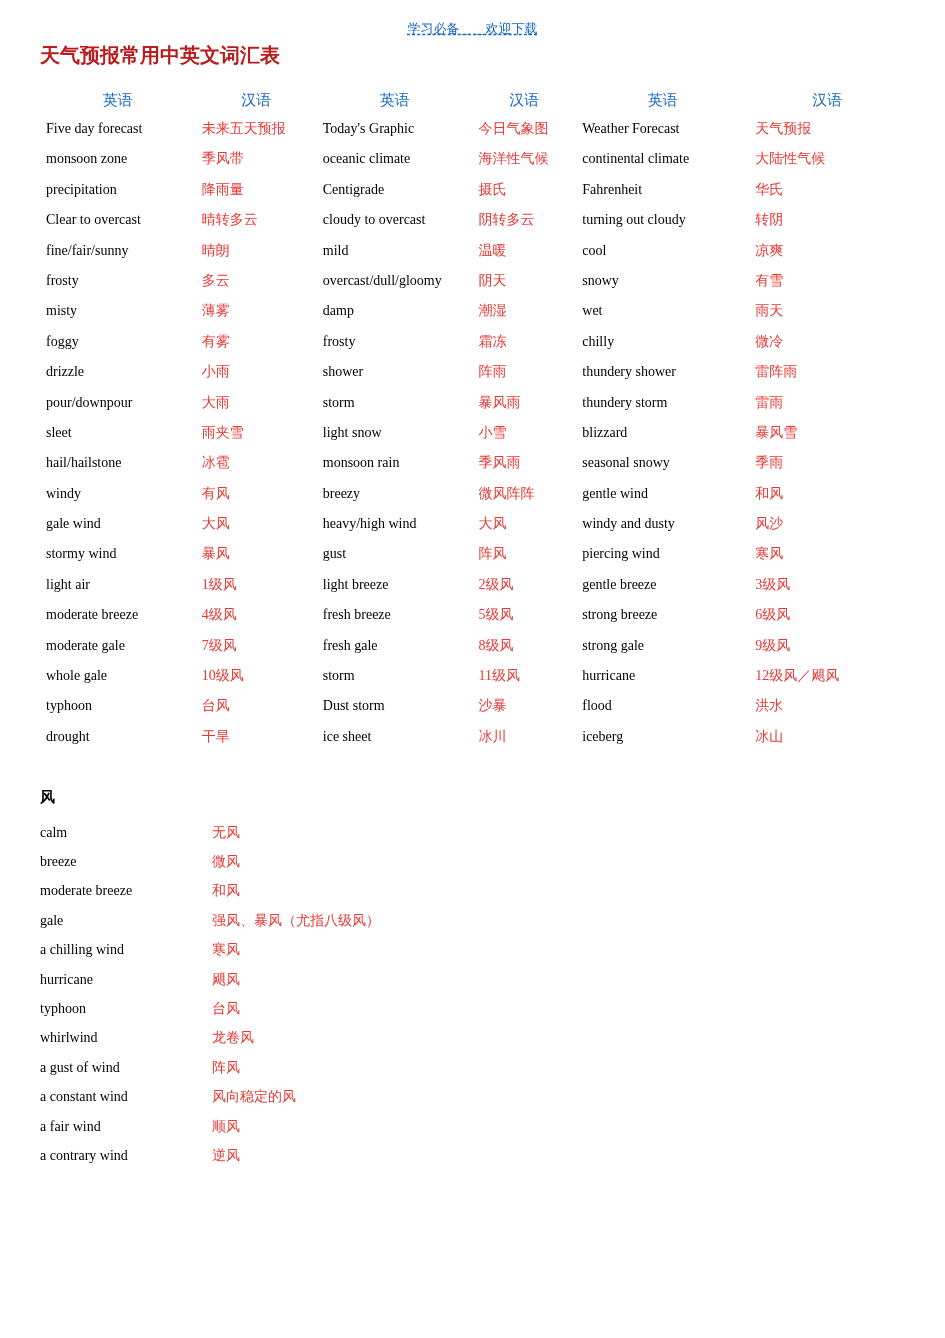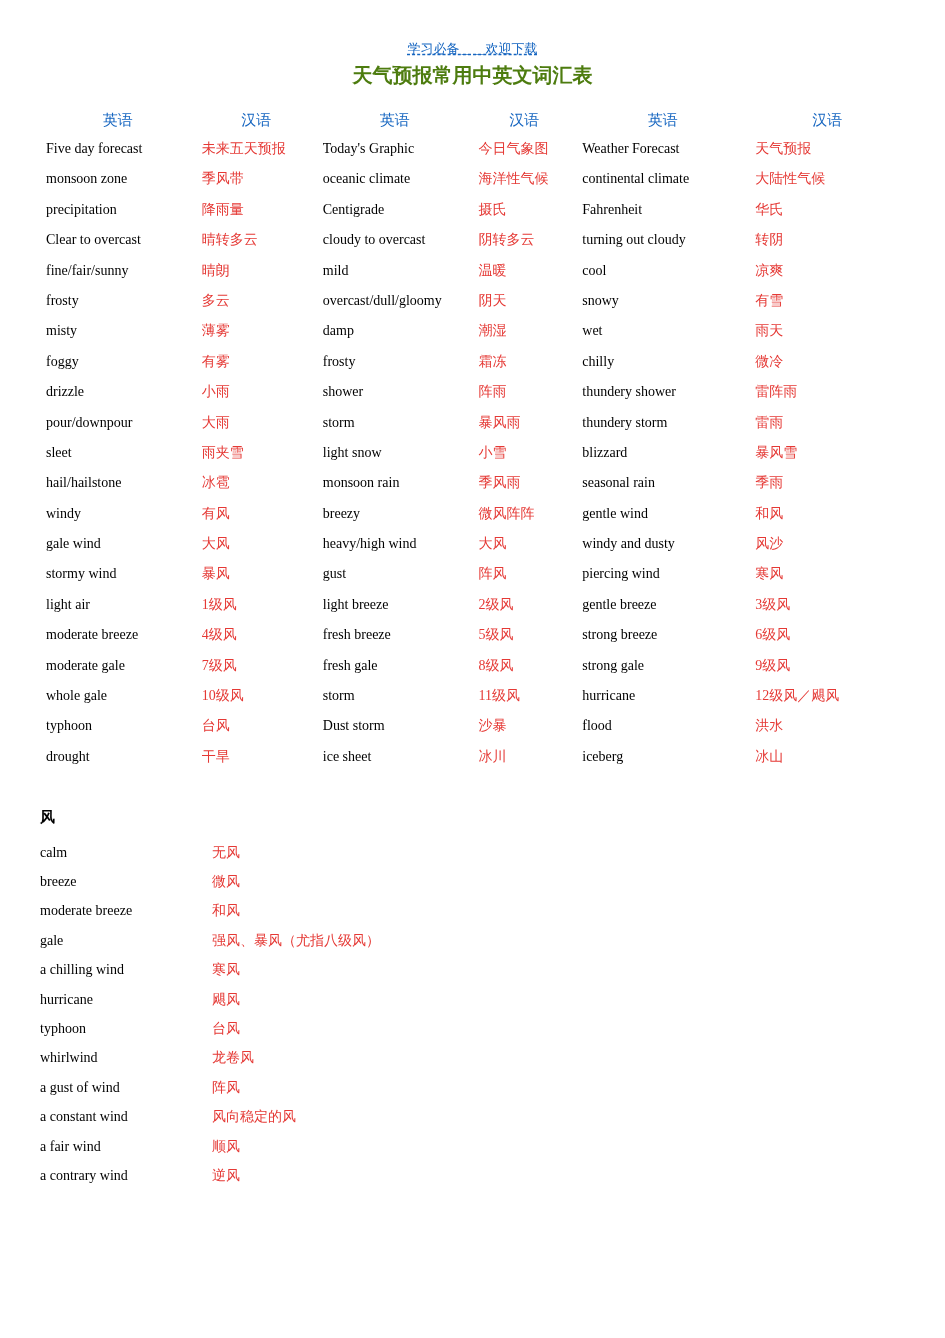--- a/index.html
+++ b/index.html
@@ -10,27 +10,26 @@
       color: #000;
       padding: 20px 40px;
     }
     .top-note {
       text-align: center;
       color: #1565c0;
       font-size: 13px;
       margin-bottom: 4px;
       text-decoration: underline;
       text-decoration-style: dashed;
-      margin-top: 20px;
     }
     .main-title {
-      text-align: center;
+      text-align: left;
       font-size: 20px;
       font-weight: bold;
-      color: #4d7c0f;
+      color: #b91c1c;
       margin-bottom: 18px;
     }
     .vocab-table {
       width: 100%;
       border-collapse: collapse;
       margin-bottom: 30px;
     }
     .vocab-table th {
       color: #1565c0;
       font-weight: normal;
@@ -192,21 +191,21 @@
         <td class="en">light snow</td>
         <td class="zh">小雪</td>
         <td class="en">blizzard</td>
         <td class="zh">暴风雪</td>
       </tr>
       <tr>
         <td class="en">hail/hailstone</td>
         <td class="zh">冰雹</td>
         <td class="en">monsoon rain</td>
         <td class="zh">季风雨</td>
-        <td class="en">seasonal rain</td>
+        <td class="en">seasonal snowy</td>
         <td class="zh">季雨</td>
       </tr>
       <tr>
         <td class="en">windy</td>
         <td class="zh">有风</td>
         <td class="en">breezy</td>
         <td class="zh">微风阵阵</td>
         <td class="en">gentle wind</td>
         <td class="zh">和风</td>
       </tr>

